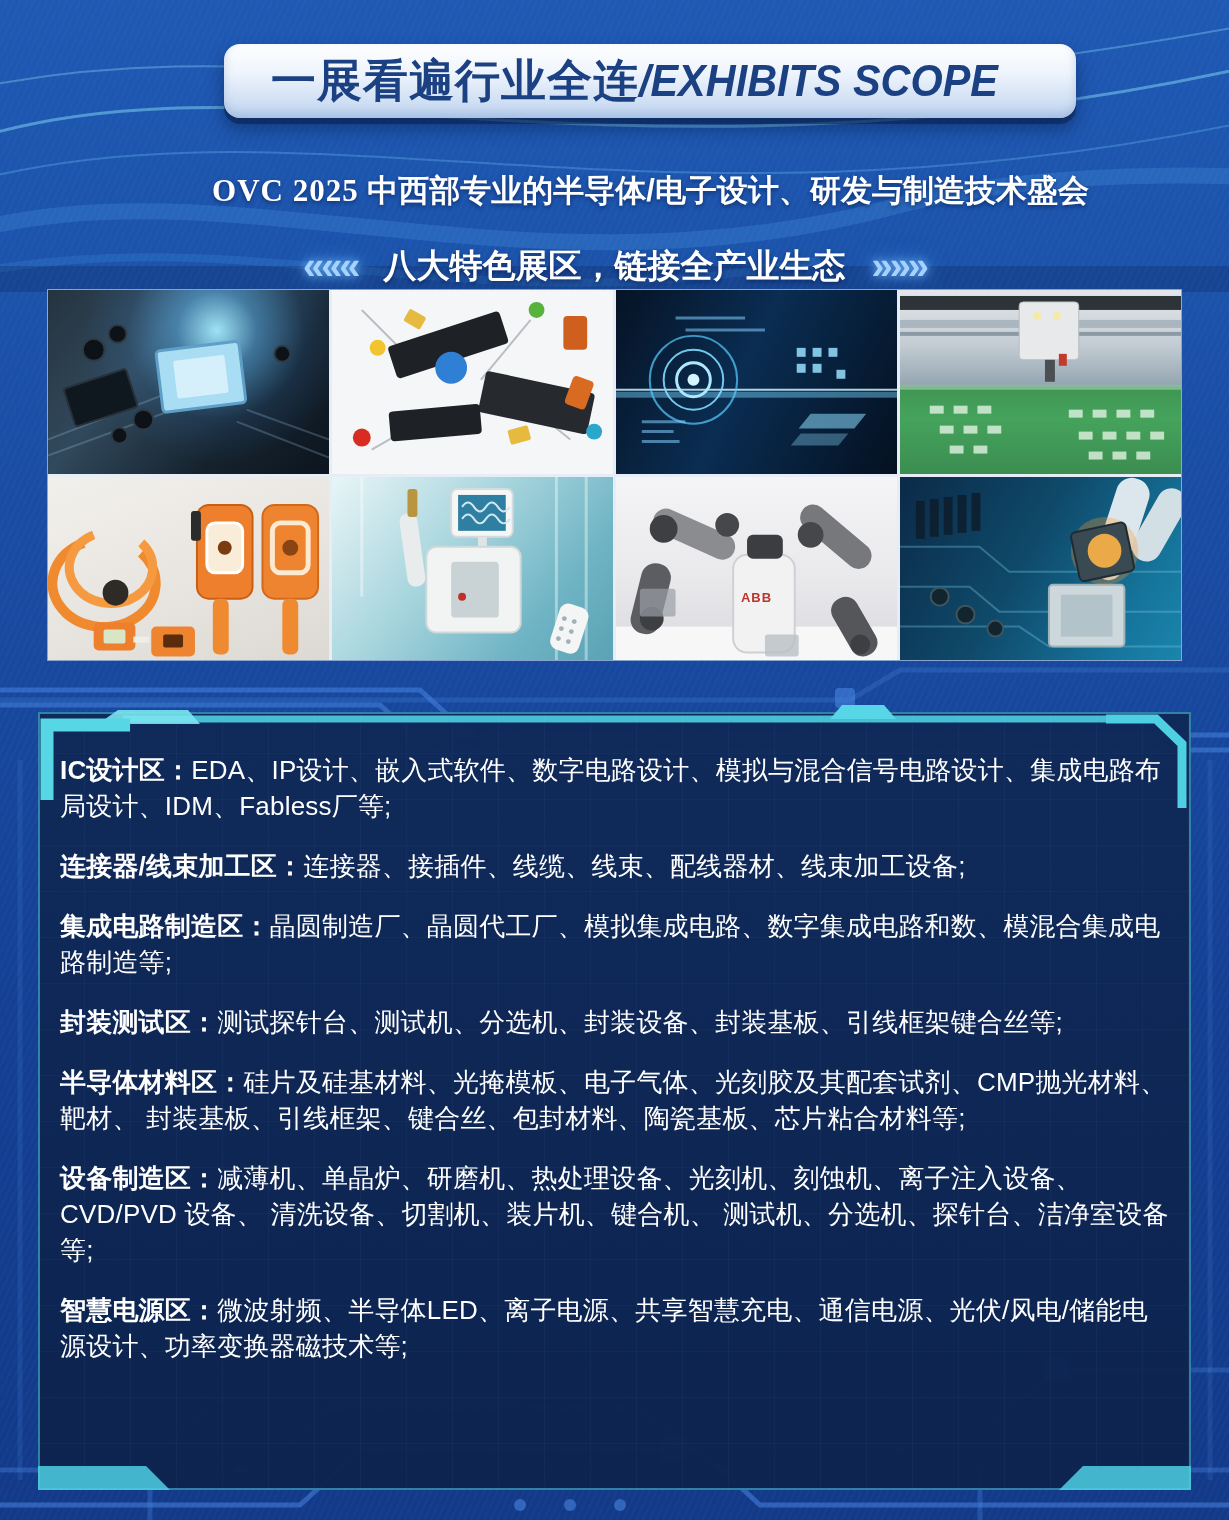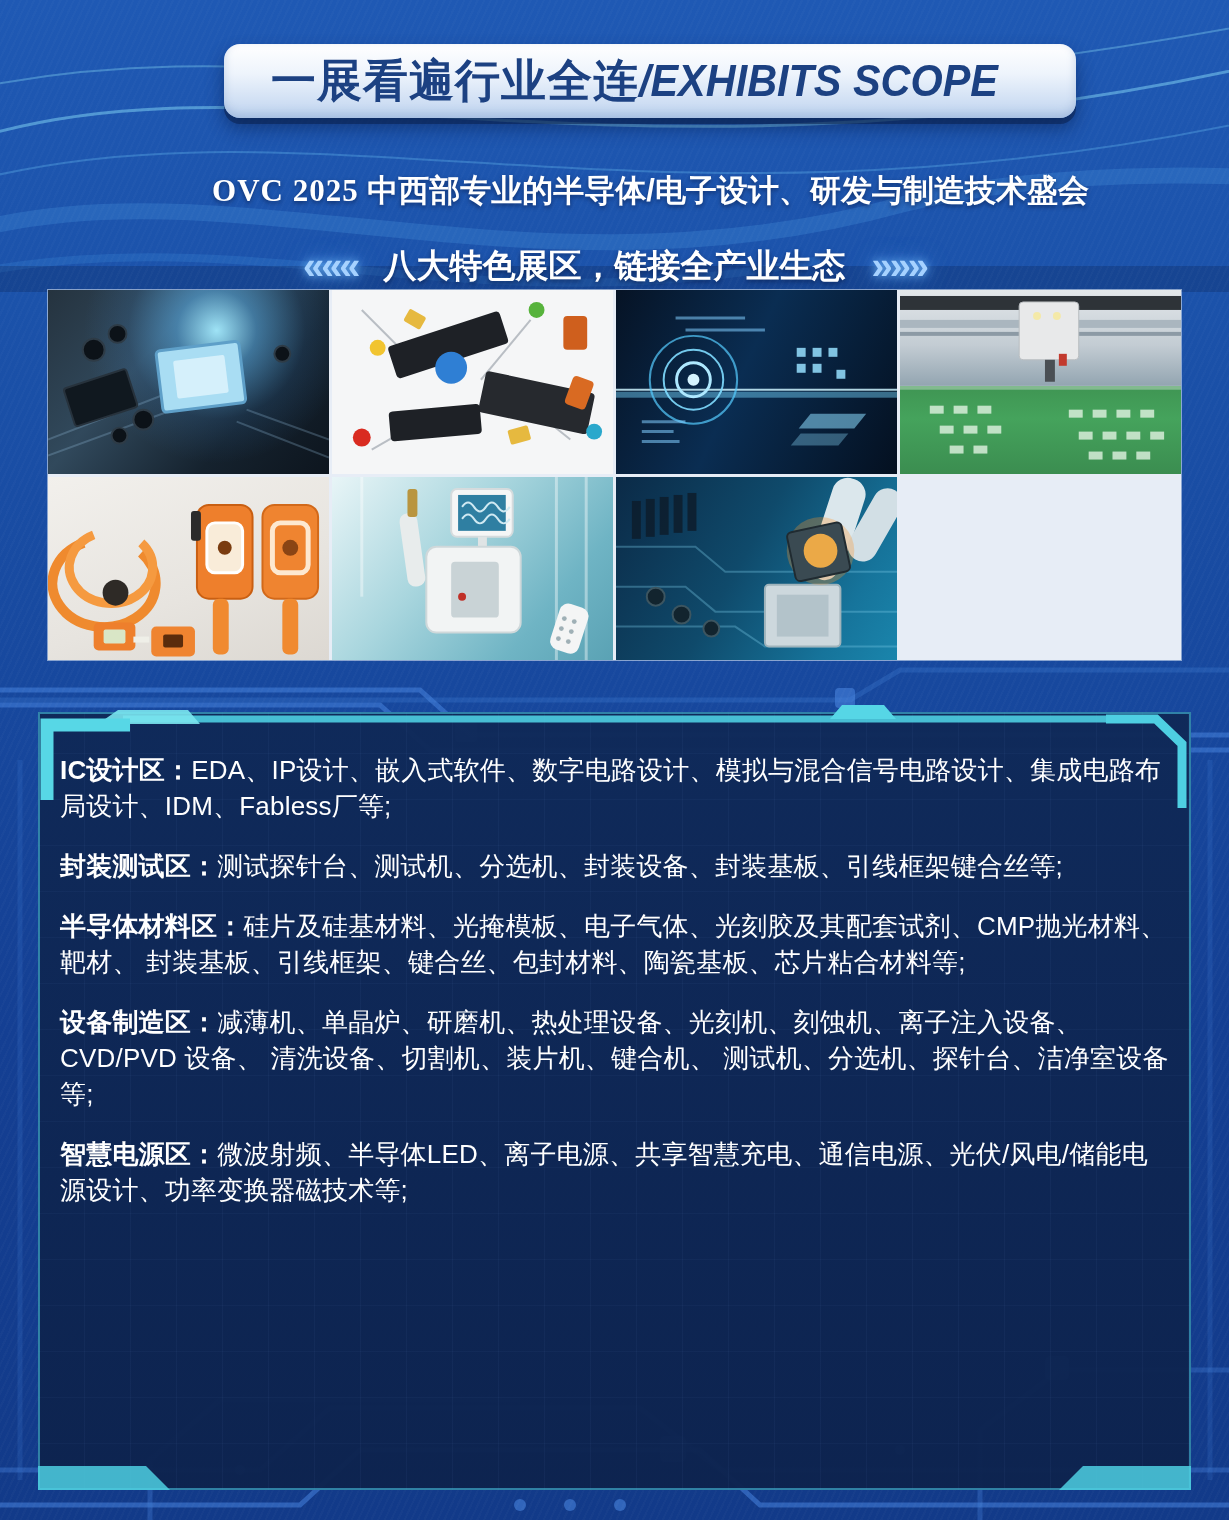--- a/index.html
+++ b/index.html
@@ -259,20 +259,39 @@
         <circle cx="234" cy="142" r="2.4"></circle>
           <circle cx="244" cy="145" r="2.4"></circle>
           <circle cx="231" cy="152" r="2.4"></circle>
           <circle cx="241" cy="155" r="2.4"></circle>
         <circle cx="228" cy="162" r="2.4"></circle>
           <circle cx="238" cy="165" r="2.4"></circle>
       </g>
     </svg>
   </div>
 
+  <div class="ph ph-7">
+    <svg viewBox="0 0 283 184" preserveAspectRatio="none">
+      <rect x="0" y="150" width="283" height="34" fill="#f7f7f8"></rect>
+      <rect x="36" y="36" width="88" height="26" rx="13" fill="#8b8c90" transform="rotate(24 60 50)"></rect>
+      <rect x="20" y="86" width="30" height="72" rx="14" fill="#5c5d61" transform="rotate(14 35 122)"></rect>
+      <rect x="178" y="46" width="86" height="26" rx="13" fill="#77787c" transform="rotate(40 220 60)"></rect>
+      <rect x="226" y="118" width="28" height="64" rx="13" fill="#55565a" transform="rotate(-30 240 150)"></rect>
+      <rect x="118" y="78" width="62" height="98" rx="14" fill="#f2f2f3" stroke="#d0d0d4" stroke-width="2"></rect>
+      <rect x="132" y="58" width="36" height="24" rx="6" fill="#3c3d41"></rect>
+      <circle cx="48" cy="52" r="14" fill="#3e3f43"></circle>
+        <circle cx="112" cy="48" r="12" fill="#46474b"></circle>
+      <circle cx="36" cy="142" r="12" fill="#3e3f43"></circle>
+        <circle cx="196" cy="58" r="13" fill="#46474b"></circle>
+      <circle cx="246" cy="168" r="10" fill="#3e3f43"></circle>
+      <rect x="24" y="112" width="36" height="28" rx="3" fill="#9aa0a5" opacity=".7"></rect>
+      <rect x="150" y="158" width="34" height="22" rx="3" fill="#b9bfc4" opacity=".8"></rect>
+    </svg>
+    <span class="abb-label">ABB</span>
+  </div>
 
   <div class="ph ph-8">
     <svg viewBox="0 0 283 184" preserveAspectRatio="none">
       <g stroke="rgba(120,200,230,.35)" stroke-width="2" fill="none">
         <polyline points="0,70 80,70 110,95 283,95"></polyline>
         <polyline points="0,110 70,110 100,135 283,135"></polyline>
         <polyline points="0,150 120,150 150,170 283,170"></polyline>
       </g>
       <g fill="#0d1d2c" opacity=".85">
         <rect x="16" y="24" width="9" height="38"></rect>
@@ -293,20 +312,22 @@
         <circle cx="40" cy="120" r="9"></circle>
           <circle cx="66" cy="138" r="9"></circle>
           <circle cx="96" cy="152" r="8"></circle>
       </g>
     </svg>
   </div>
 </div>
 
 <div class="panel">
   <p class="zone"><b class="zl">IC设计区：</b><span>EDA、IP设计、嵌入式软件、数字电路设计、模拟与混合信号电路设计、集成电路布局设计、IDM、Fabless厂等;</span></p>
+  <p class="zone"><b class="zl">连接器/线束加工区：</b><span>连接器、接插件、线缆、线束、配线器材、线束加工设备;</span></p>
+  <p class="zone"><b class="zl">集成电路制造区：</b><span>晶圆制造厂、晶圆代工厂、模拟集成电路、数字集成电路和数、模混合集成电路制造等;</span></p>
   <p class="zone"><b class="zl">封装测试区：</b><span>测试探针台、测试机、分选机、封装设备、封装基板、引线框架键合丝等;</span></p>
   <p class="zone"><b class="zl">半导体材料区：</b><span>硅片及硅基材料、光掩模板、电子气体、光刻胶及其配套试剂、CMP抛光材料、靶材、 封装基板、引线框架、键合丝、包封材料、陶瓷基板、芯片粘合材料等;</span></p>
   <p class="zone"><b class="zl">设备制造区：</b><span>减薄机、单晶炉、研磨机、热处理设备、光刻机、刻蚀机、离子注入设备、 CVD/PVD 设备、 清洗设备、切割机、装片机、键合机、 测试机、分选机、探针台、洁净室设备等;</span></p>
   <p class="zone"><b class="zl">智慧电源区：</b><span>微波射频、半导体LED、离子电源、共享智慧充电、通信电源、光伏/风电/储能电源设计、功率变换器磁技术等;</span></p>
 </div>
 
 <svg class="panel-frame" viewBox="0 0 1153 778" style="overflow:visible">
   <rect x="1" y="1" width="1151" height="776" fill="none" stroke="rgba(70,190,220,.6)" stroke-width="2"></rect>
   <line x1="85" y1="7" x2="1068" y2="7" stroke="#4ecfe2" stroke-width="7" opacity=".9"></line>
   <polygon points="792,7 804,-7 846,-7 858,7" fill="#56d6e6"></polygon>

